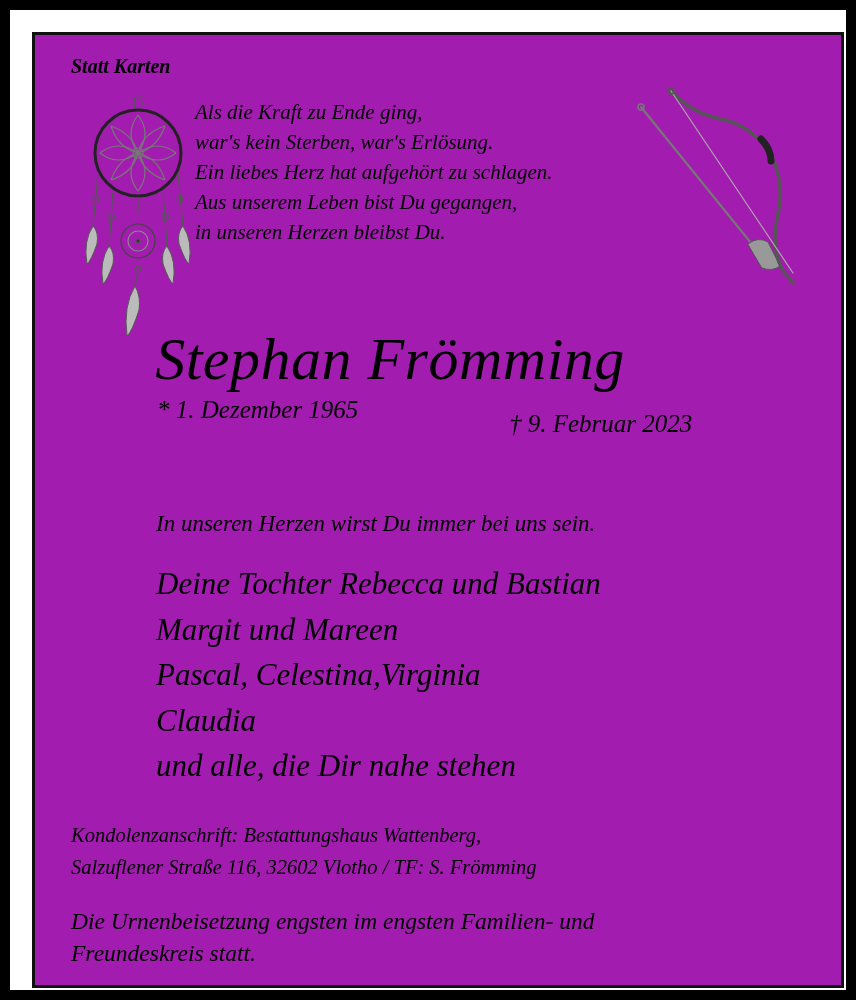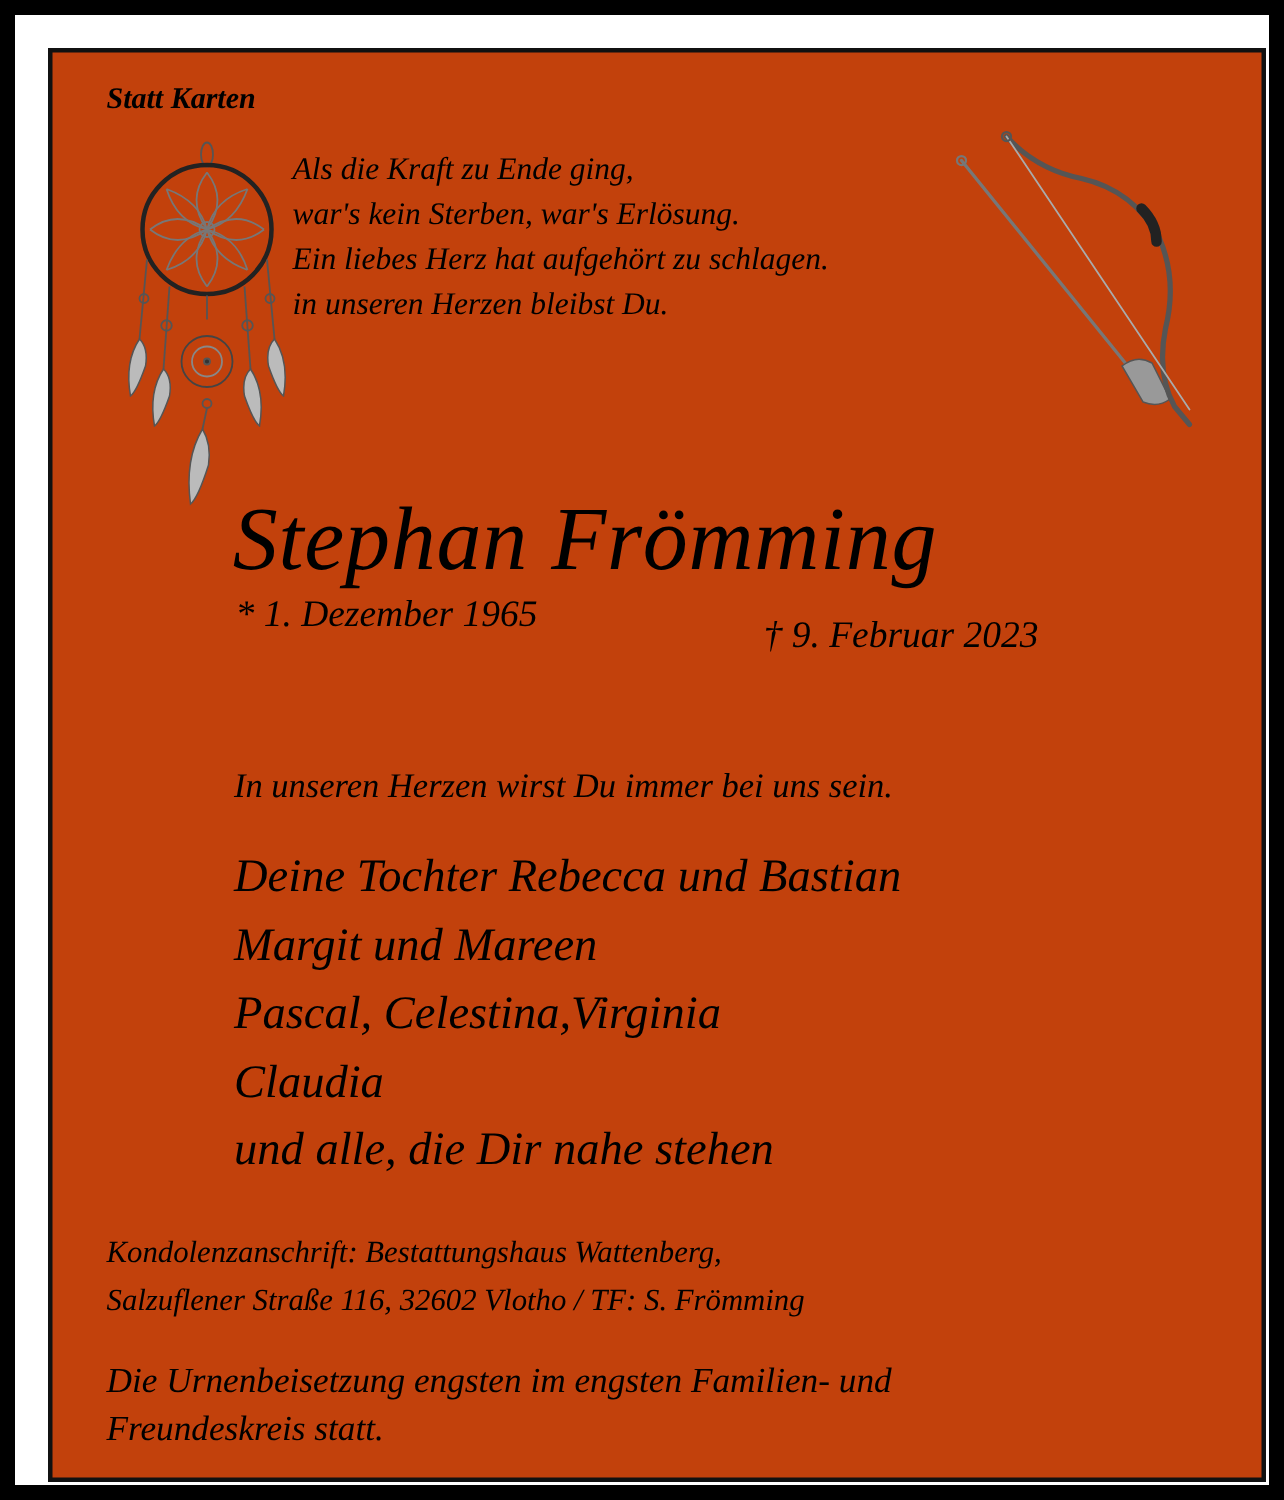--- a/index.html
+++ b/index.html
@@ -1,20 +1,20 @@
 <!DOCTYPE html>
 <html><head>
   <meta charset="utf-8">
   <style>
     html, body { margin:0; padding:0; }
     body { width:856px; height:1000px; background:#000; position:relative; overflow:hidden;
            font-family:"Liberation Serif","DejaVu Serif",serif; color:#000; }
     .outer { position:absolute; left:10px; top:10px; width:836px; height:980px; background:#fff; }
     .inner { position:absolute; left:22px; top:22px; width:812px; height:956px;
-             border:3px solid #111; box-sizing:border-box; background:#c2410c; }
+             border:3px solid #111; box-sizing:border-box; background:#a21caf; }
     .abs { position:absolute; }
     .it { font-style:italic; }
     .statt { left:36px; top:20px; font-size:20px; font-weight:bold; }
     .poem { left:160px; top:62px; width:470px; text-align:left; font-size:21px; line-height:30px; }
     .poem div { white-space:nowrap; }
     .name { left:0; width:710px; top:290px; text-align:center; font-size:60px; letter-spacing:0.5px; }
     .born { left:122px; top:361px; font-size:25px; }
     .died { left:474px; top:375px; font-size:25px; }
     .quote { left:121px; top:476px; font-size:23px; }
     .family { left:121px; top:526px; font-size:31px; line-height:45.5px; }
@@ -67,20 +67,21 @@
         <path d="M120 135 q10 15 6 38 q-4 -3 -10 -20 q-2 -12 4 -18z"></path>
         <path d="M104 155 q10 15 6 38 q-4 -3 -10 -20 q-2 -12 4 -18z"></path>
         <path d="M72 195 q-12 20 -8 50 q5 -4 12 -26 q2 -14 -4 -24z"></path>
       </g>
     </svg>
 
     <div class="abs it poem">
       <div>Als die Kraft zu Ende ging,</div>
       <div>war's kein Sterben, war's Erlösung.</div>
       <div>Ein liebes Herz hat aufgehört zu schlagen.</div>
+      <div>Aus unserem Leben bist Du gegangen,</div>
       <div>in unseren Herzen bleibst Du.</div>
     </div>
 
     <svg style="left:598px;top:44px" width="200" height="210" viewBox="0 0 200 210">
       <g fill="none" stroke-linecap="round">
 
         <line x1="8" y1="28" x2="135" y2="185" stroke="#777" stroke-width="2.2"></line>
         <circle cx="8" cy="28" r="3" stroke="#777" stroke-width="1.5"></circle>
 
         <path d="M115 165 q10 -8 20 -2 l12 24 q-8 6 -18 2 z" fill="#999" stroke="#555" stroke-width="1"></path>

